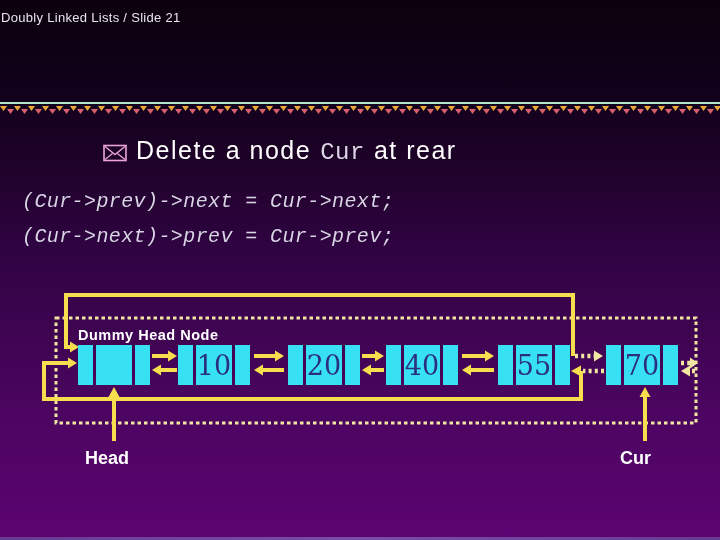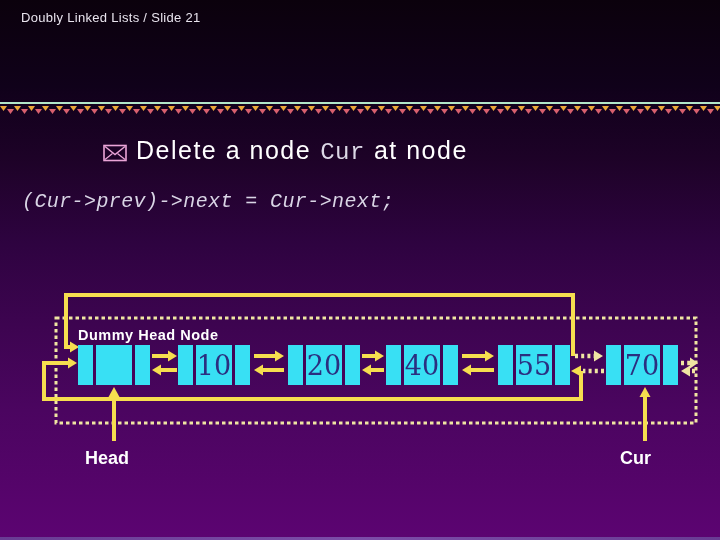--- a/index.html
+++ b/index.html
@@ -5,21 +5,21 @@
   html,body{margin:0;padding:0;background:#000;}
   .slide{
     position:relative;width:720px;height:540px;overflow:hidden;
     background:linear-gradient(180deg,
       var(--bg-top) 0%, #10011a 16%, #1e0228 30%, #2e0340 45%,
       #3d0450 60%, #4b0560 76%, #55046a 90%, var(--bg-bottom) 100%);
     font-family:"Liberation Sans",sans-serif;
   }
   .bottom-glow{position:absolute;left:0;right:0;bottom:0;height:3px;
     background:linear-gradient(90deg,#6e54a2,#8a6cc0 50%,#6e54a2);opacity:.7;}
-  .header{position:absolute;left:21px;top:10px;font-size:13px;
+  .header{position:absolute;left:1px;top:10px;font-size:13px;
     letter-spacing:.3px;color:#e9e4ee;}
   .mint-line{position:absolute;left:0;top:102px;width:720px;height:2px;
     background:var(--divider-mint);}
   .tri-row{position:absolute;left:0;top:105px;width:720px;height:12px;}
   .title-row{position:absolute;left:56px;top:136px;display:flex;
     align-items:baseline;gap:9px;padding-left:47px;}
   .env-wrap{align-self:center;margin-top:3px;line-height:0;}
   .title-main{color:var(--title-text);font-size:25px;letter-spacing:1.5px;}
   .title-code{color:#dcd8e6;font-family:"Liberation Mono",monospace;
     font-size:24px;letter-spacing:.5px;}
@@ -64,25 +64,26 @@
   <div class="title-row">
     <span class="env-wrap">
       <svg width="24" height="18" viewBox="0 0 24 18">
         <rect x="1" y="1.5" width="22" height="15" fill="none" stroke="#eba5d8" stroke-width="1.6"></rect>
         <path d="M2,2.5 L12,10.5 L22,2.5" fill="none" stroke="#eba5d8" stroke-width="1.4"></path>
         <path d="M2,15.5 L9.5,9.5 M22,15.5 L14.5,9.5" fill="none" stroke="#eba5d8" stroke-width="1.2"></path>
       </svg>
     </span>
     <span class="title-main">Delete a node</span>
     <span class="title-code">Cur</span>
-    <span class="title-main">at node</span>
+    <span class="title-main">at rear</span>
   </div>
 
   <div class="code">
     <div>(Cur-&gt;prev)-&gt;next = Cur-&gt;next;</div>
+    <div>(Cur-&gt;next)-&gt;prev = Cur-&gt;prev;</div>
   </div>
 
   <svg class="diagram" viewBox="0 0 720 540">
 
     <rect class="dotted-border" x="56" y="318" width="640" height="105"></rect>
 
     <g>
       <path class="loop" d="M573,356 L573,295 L66,295 L66,347 L70,347"></path>
       <polygon class="yfill" points="79,347 70,341.5 70,352.5"></polygon>
     </g>

